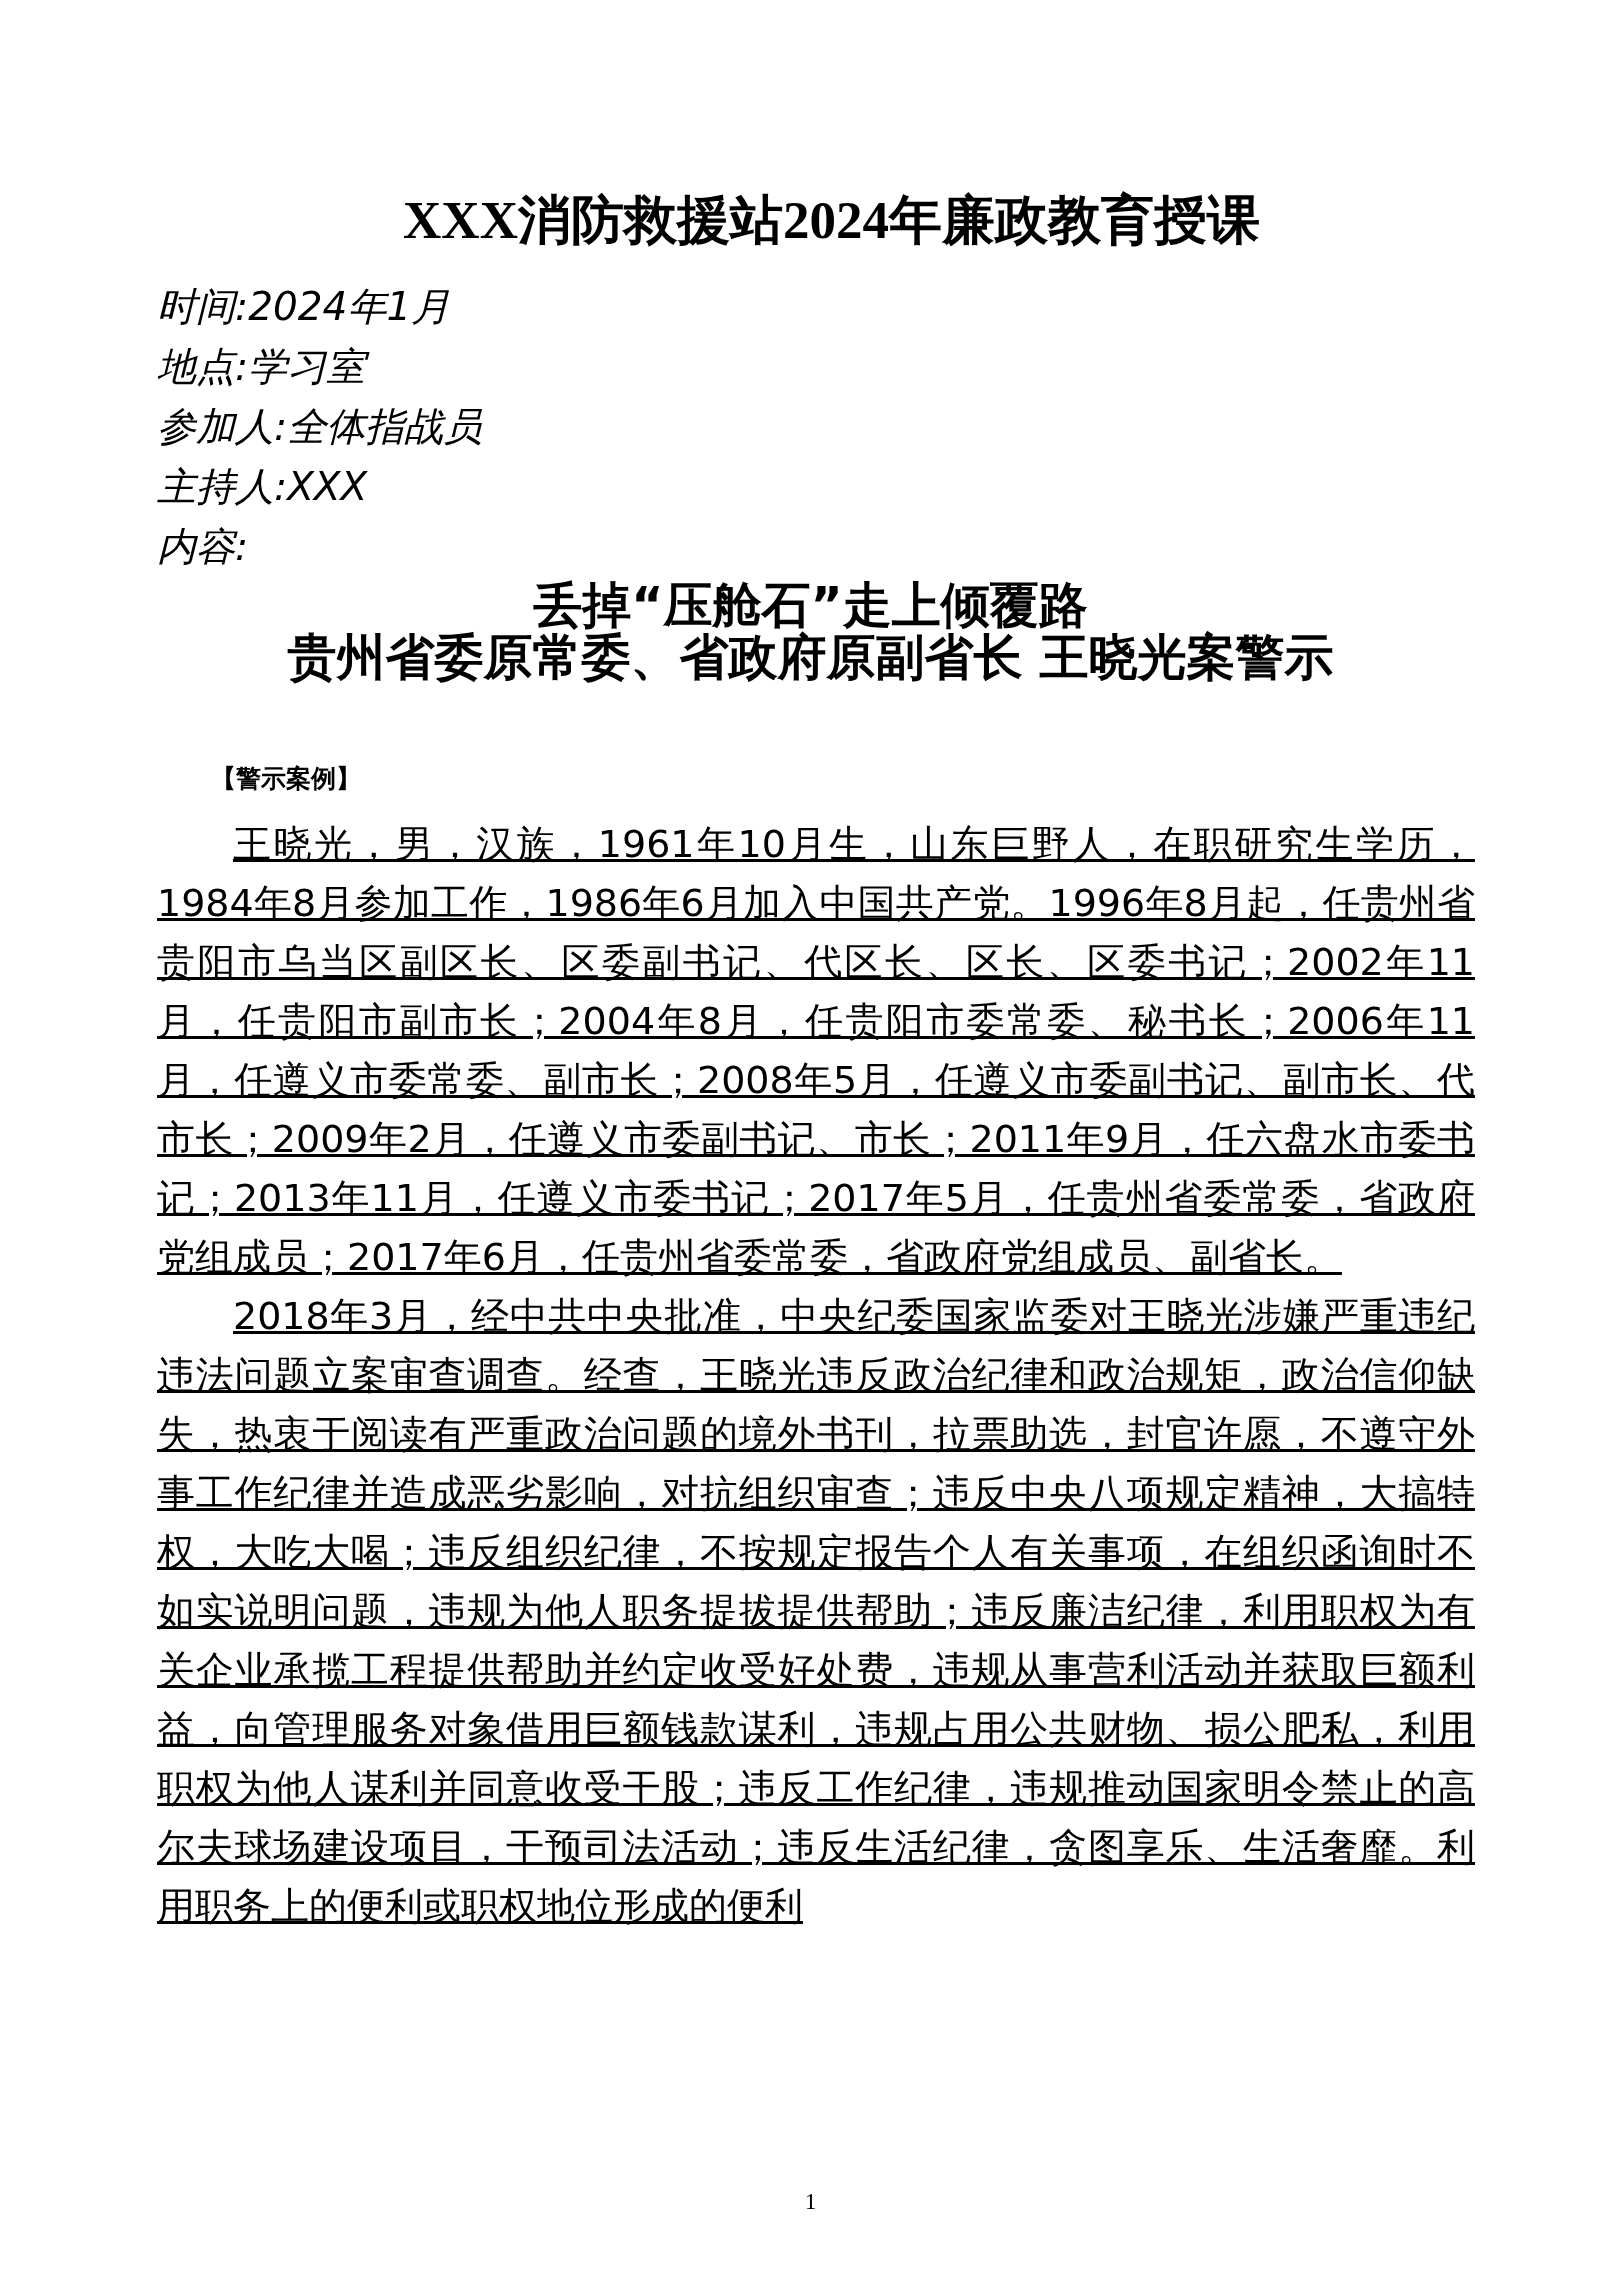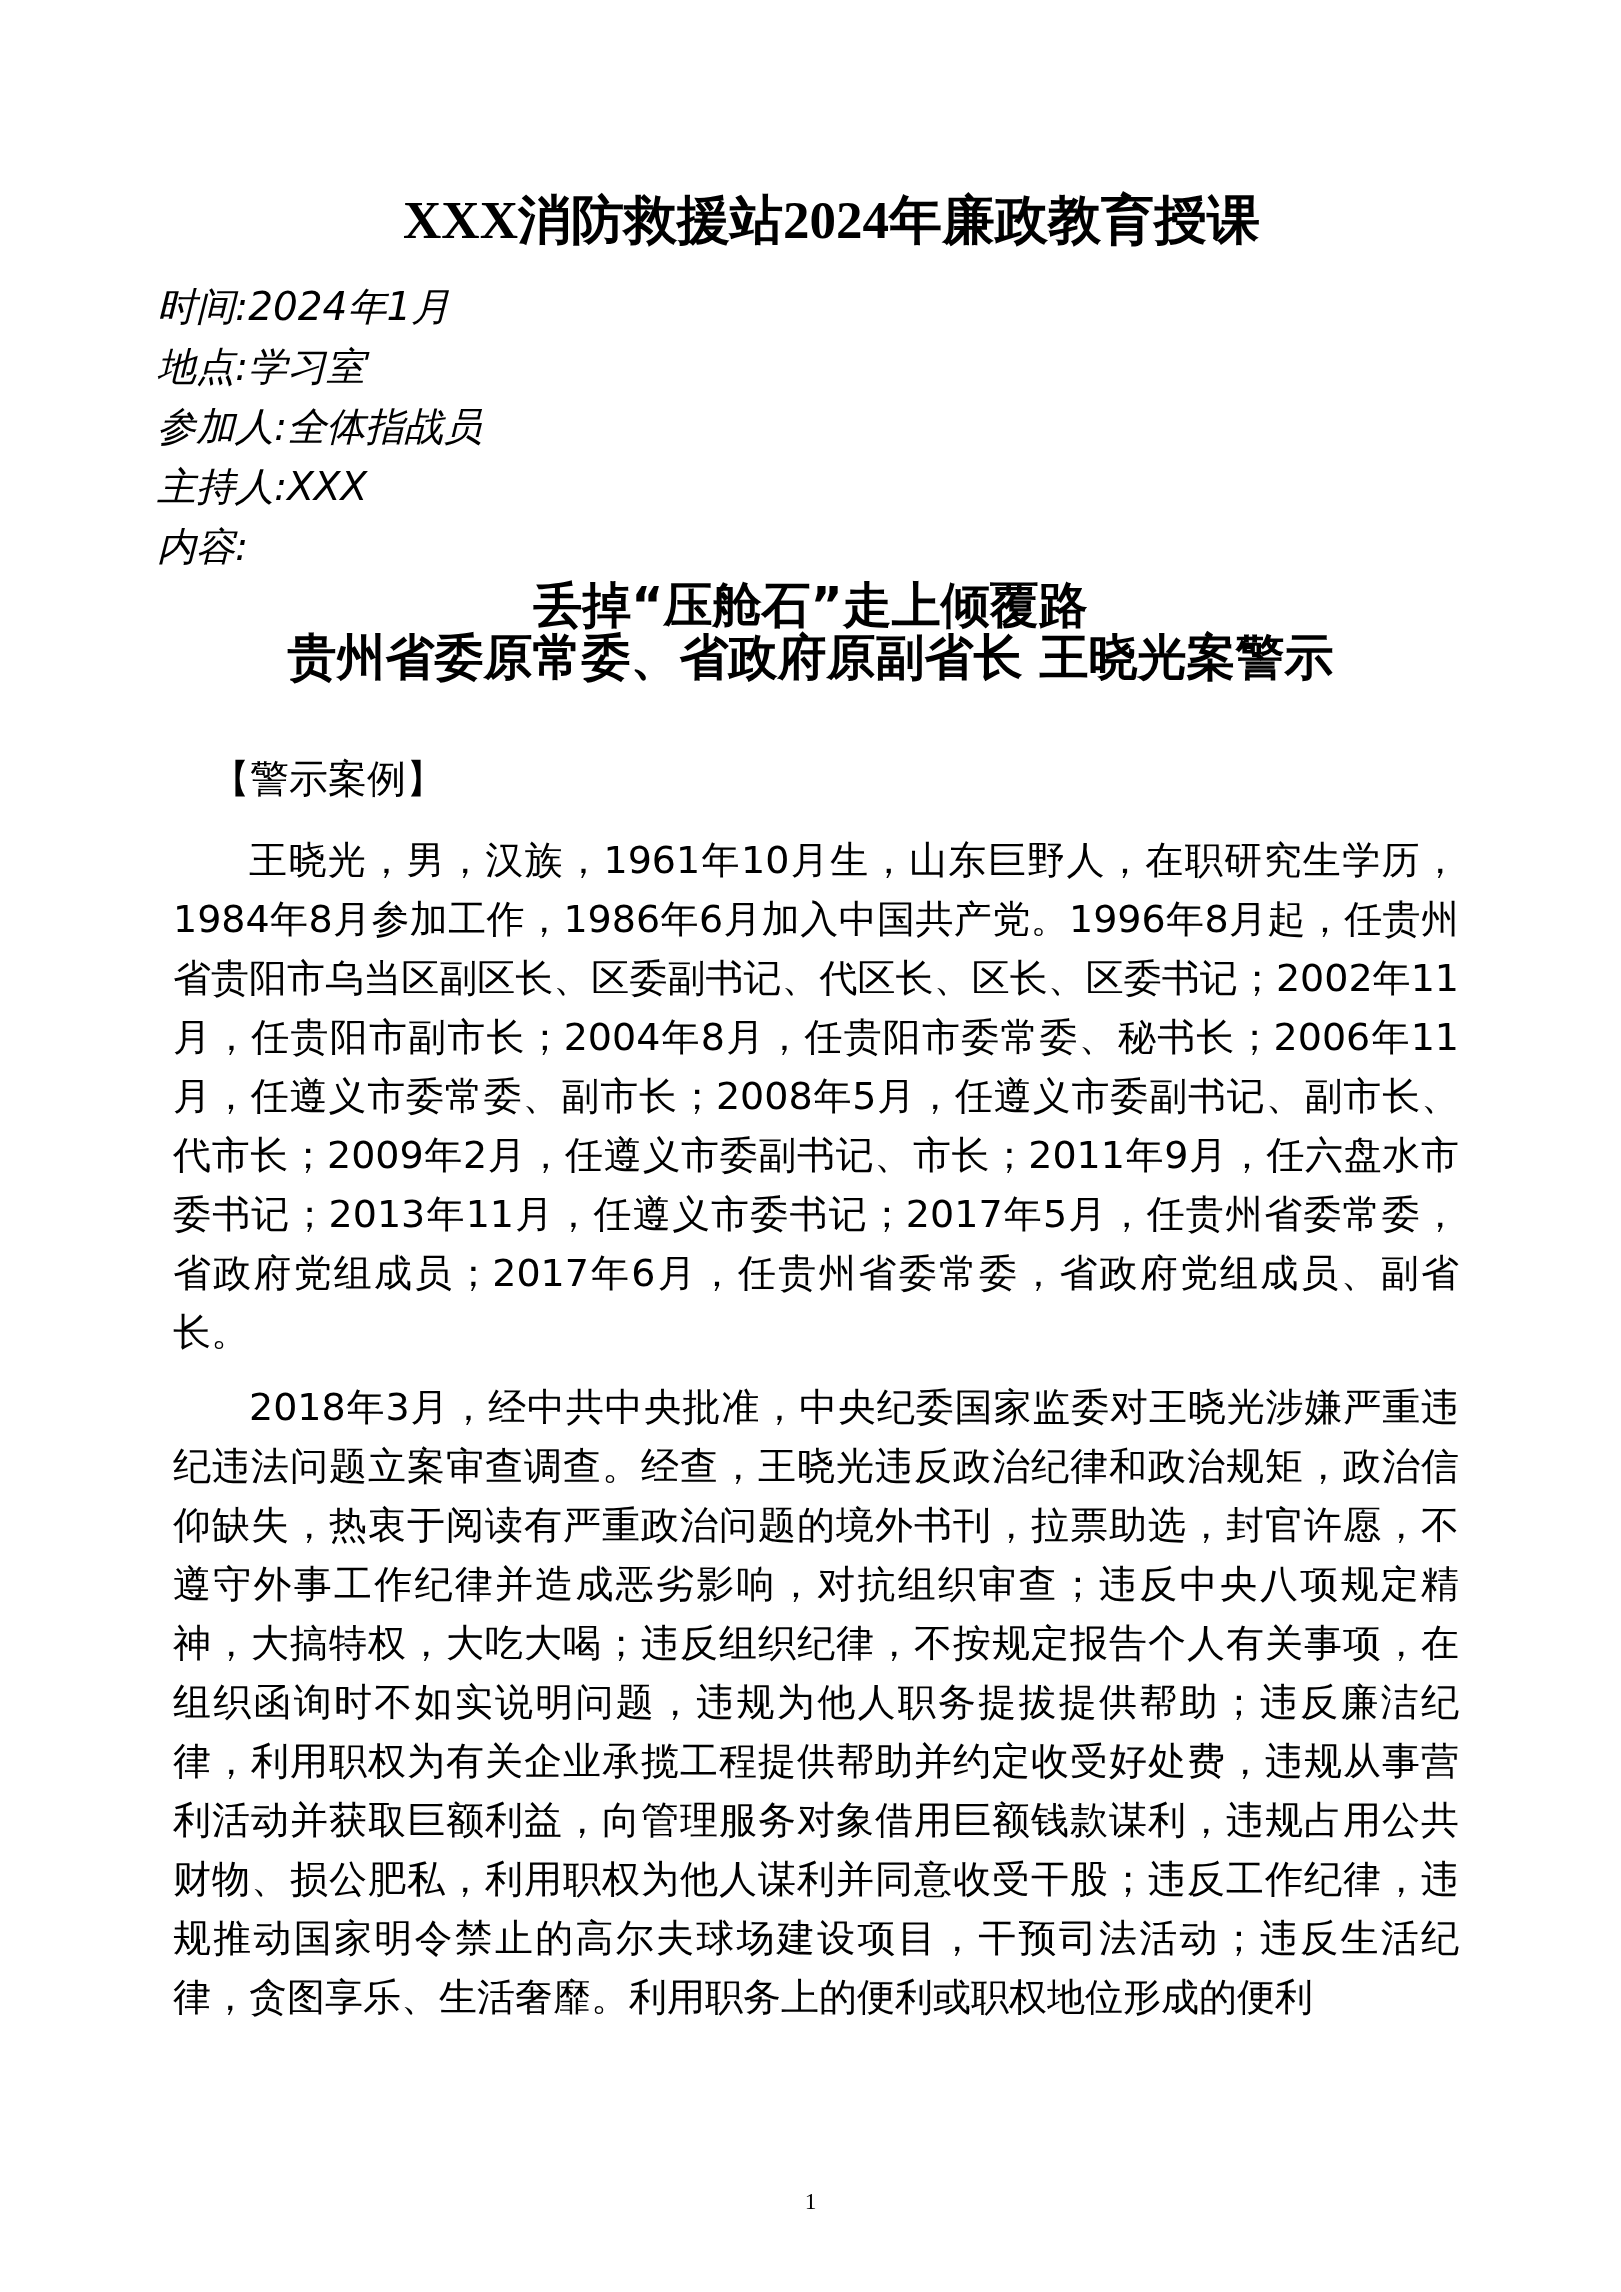--- a/index.html
+++ b/index.html
@@ -8,27 +8,27 @@
   .title {
     position: absolute; left: 0; width: 1621px; top: 186px; text-align: center;
     font-family: "Liberation Serif", "DejaVu Serif", serif; font-weight: bold;
     font-size: 53px; line-height: 69px; letter-spacing: 0px; padding-left: 21px;
   }
   .meta { position: absolute; left: 157px; top: 277px; font-family: "DejaVu Sans", sans-serif; font-size: 39px; }
   .meta div { height: 60px; line-height: 60px; white-space: nowrap; font-style: italic; }
   .heading { position: absolute; left: 0; width: 1621px; text-align: center; font-family: "DejaVu Sans", sans-serif; font-weight: bold; font-size: 49px; }
   .h1 { top: 578px; line-height: 55px; }
   .h2 { top: 630px; line-height: 55px; }
-  .section-label { position: absolute; left: 211px; top: 751px; font-family: "DejaVu Sans", sans-serif; font-weight: normal; font-size: 39px; line-height: 55px; }
+  .section-label { position: absolute; left: 211px; top: 751px; font-family: "DejaVu Sans", sans-serif; font-weight: bold; font-size: 25px; line-height: 55px; }
   .body-text {
     position: absolute; left: 157px; width: 1318px; top: 815px;
     font-family: "DejaVu Sans", sans-serif; font-size: 38px; line-height: 59px;
     text-align: justify; text-justify: inter-character;
   }
-  .body-text p { margin: 16px; text-indent: 2em; }
+  .body-text p { margin: 0; text-indent: 2em; text-decoration: underline; }
   .page-number { position: absolute; left: 0; width: 1621px; top: 2188px; text-align: center; font-family: "Liberation Serif", serif; font-size: 23.5px; }
 </style>
 </head>
 <body>
 
 <div class="page">
   <div class="title">XXX消防救援站2024年廉政教育授课</div>
 
   <div class="meta">
     <div><span>时间:</span><span>2024年1月</span></div>

